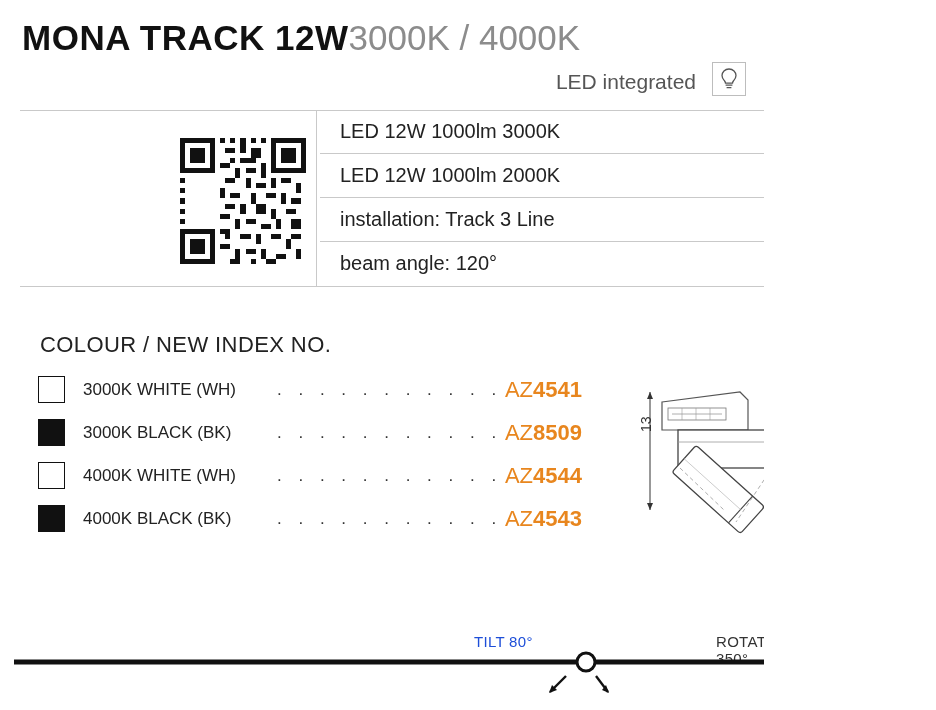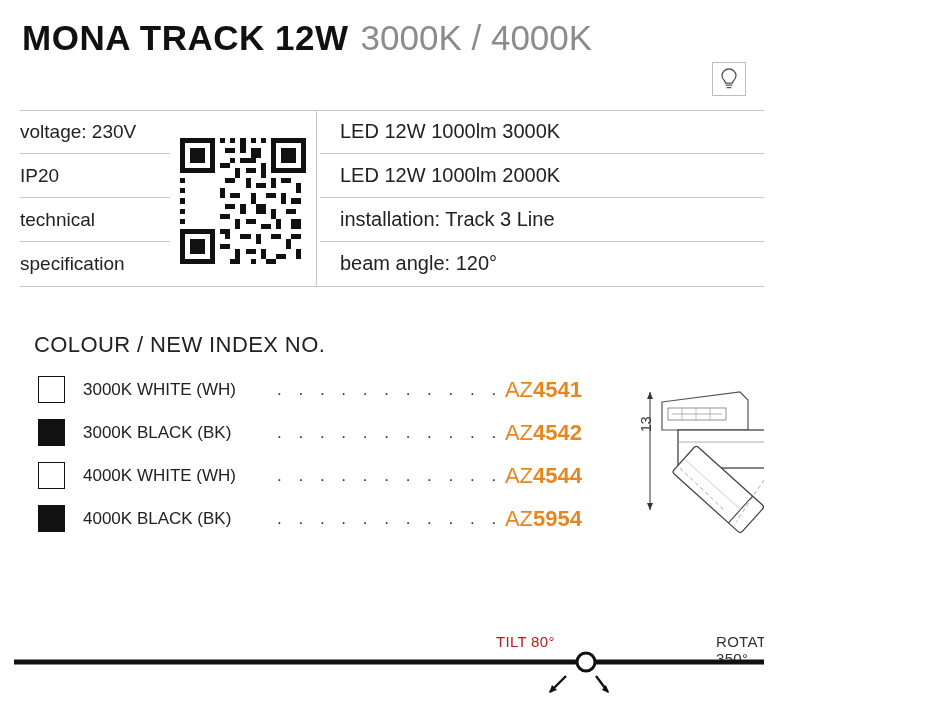--- a/index.html
+++ b/index.html
@@ -32,21 +32,21 @@
   .title-main {
     font-size: 35px;
     font-weight: bold;
     letter-spacing: 0.5px;
     color: #111;
   }
   .title-sub {
     font-size: 35px;
     font-weight: normal;
     color: #8c8c8c;
-    margin-left: 12px;
+    margin-left: 0;
   }
 
   
   .led-integrated {
     position: absolute;
     right: 68px;
     top: 70px;
     font-size: 21px;
     color: #555;
     white-space: nowrap;
@@ -162,21 +162,21 @@
     position: absolute;
     left: 28px;
     top: 134px;
     width: 40px;
     height: 28px;
   }
 
   
   .colour-title {
     position: absolute;
-    left: 34px;
+    left: 40px;
     top: 332px;
     font-size: 22px;
     color: #222;
     letter-spacing: 0.4px;
   }
   .colour-list {
     position: absolute;
     left: 22px;
     top: 368px;
     width: 560px;
@@ -243,24 +243,24 @@
     position: absolute;
     left: 790px;
     top: 554px;
     font-size: 15px;
     color: #b91c1c;
   }
 
   
   .tilt-label {
     position: absolute;
-    left: 496px;
+    left: 474px;
     top: 633px;
     font-size: 15px;
-    color: #b91c1c;
+    color: #1d4ed8;
     letter-spacing: 0.3px;
   }
   .rot-label {
     position: absolute;
     left: 716px;
     top: 633px;
     font-size: 15px;
     color: #333;
     letter-spacing: 0.3px;
   }
@@ -275,43 +275,35 @@
 </head>
 <body>
 
 <div id="sheet">
 
   <div class="title-row">
     <span class="title-main">MONA TRACK 12W</span>
     <span class="title-sub">3000K / 4000K</span>
   </div>
 
+  <div class="led-integrated">LED integrated</div>
   <div class="bulb-box">
     <svg width="22" height="24" viewBox="0 0 22 24" aria-hidden="true">
       <path d="M11 2 C6.9 2 4 5 4 8.6 c0 2.6 1.6 4.1 2.6 5.4 c0.6 0.8 0.9 1.4 0.9 2.1 h7 c0-0.7 0.3-1.3 0.9-2.1 C16.4 12.7 18 11.2 18 8.6 C18 5 15.1 2 11 2 z" fill="none" stroke="#555" stroke-width="1.3"></path>
       <line x1="7.6" y1="18.2" x2="14.4" y2="18.2" stroke="#555" stroke-width="1.3"></line>
       <line x1="8.6" y1="20.6" x2="13.4" y2="20.6" stroke="#555" stroke-width="1.3"></line>
     </svg>
   </div>
 
   <div class="spec-wrap">
 
     <div class="hline" style="left:0; top:0; width:802px;"></div>
     <div class="hline" style="left:0; top:176px; width:802px;"></div>
     <div class="vline" style="left:296px; top:0; height:177px;"></div>
 
-    <div class="left-col">
-      <div class="cell">voltage: 230V</div>
-      <div class="sep"></div>
-      <div class="cell">IP20</div>
-      <div class="sep"></div>
-      <div class="cell">technical</div>
-      <div class="sep"></div>
-      <div class="cell">specification</div>
-    </div>
 
     <div class="qr">
       <svg width="126" height="126" viewBox="0 0 25 25" shape-rendering="crispEdges" aria-hidden="true">
         <rect width="25" height="25" fill="#ffffff"></rect>
         <g fill="#111111">
 
           <rect x="0" y="0" width="7" height="1"></rect>
             <rect x="0" y="6" width="7" height="1"></rect>
           <rect x="0" y="0" width="1" height="7"></rect>
             <rect x="6" y="0" width="1" height="7"></rect>
@@ -427,33 +419,33 @@
     <div class="colour-row">
       <span class="swatch white"></span>
       <span class="c-label">3000K WHITE (WH)</span>
       <span class="dots">. . . . . . . . . . . .</span>
       <span class="code"><span>AZ</span><b>4541</b></span>
     </div>
     <div class="colour-row">
       <span class="swatch black"></span>
       <span class="c-label">3000K BLACK (BK)</span>
       <span class="dots">. . . . . . . . . . . .</span>
-      <span class="code"><span>AZ</span><b>4542</b></span>
+      <span class="code"><span>AZ</span><b>8509</b></span>
     </div>
     <div class="colour-row">
       <span class="swatch white"></span>
       <span class="c-label">4000K WHITE (WH)</span>
       <span class="dots">. . . . . . . . . . . .</span>
       <span class="code"><span>AZ</span><b>4544</b></span>
     </div>
     <div class="colour-row">
       <span class="swatch black"></span>
       <span class="c-label">4000K BLACK (BK)</span>
       <span class="dots">. . . . . . . . . . . .</span>
-      <span class="code"><span>AZ</span><b>5954</b></span>
+      <span class="code"><span>AZ</span><b>4543</b></span>
     </div>
   </div>
 
   <div class="drawings">
     <svg width="300" height="220" viewBox="0 0 300 220" aria-hidden="true">
 
       <line x1="30" y1="22" x2="30" y2="140" stroke="#333" stroke-width="1"></line>
       <polygon points="30,22 27,29 33,29" fill="#333"></polygon>
       <polygon points="30,140 27,133 33,133" fill="#333"></polygon>
 

